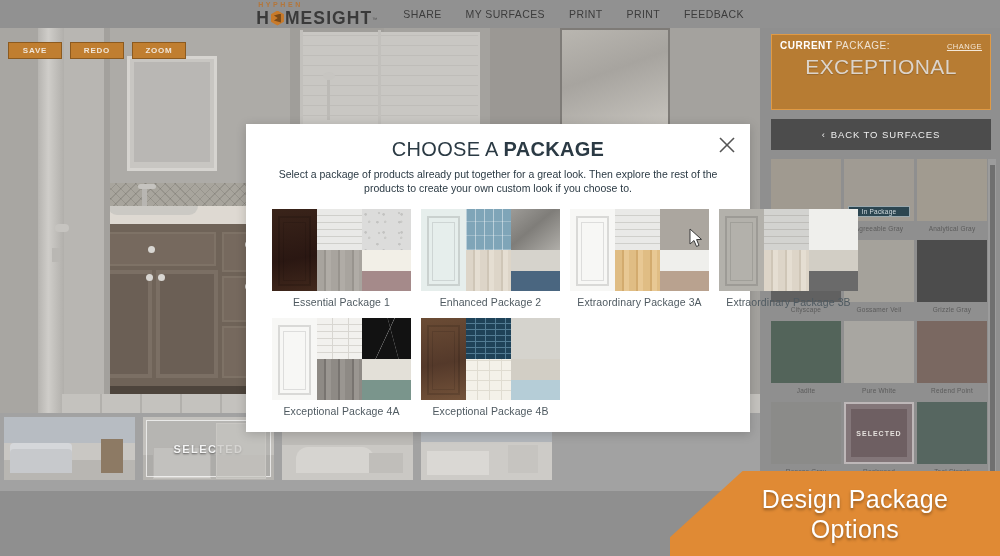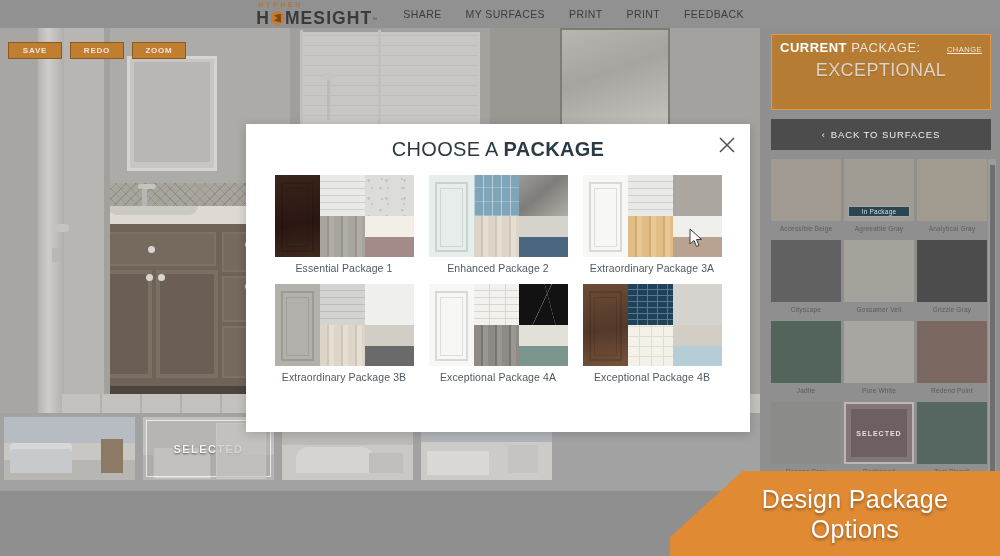--- a/index.html
+++ b/index.html
@@ -143,28 +143,28 @@
   
   .rightpanel {
     position: absolute; right: 0; top: 28px; width: 240px; height: 528px;
     background: #8f8f8f; z-index: 10;
   }
   .current-pkg {
     margin: 6px 9px 0 11px; height: 76px; background: #b77c33; border: 1px solid #e09a45;
     padding: 5px 8px 0 8px; position: relative;
   }
   .cp-row { display: flex; justify-content: space-between; align-items: baseline; }
-  .cp-label { font-size: 13px; letter-spacing: .5px; color: #efe3d3; }
+  .cp-label { font-size: 10px; letter-spacing: .5px; color: #efe3d3; }
   .cp-label b { font-weight: bold; color: #fff; }
   .cp-change {
     font-size: 7.5px; letter-spacing: .5px; color: #f4e8d8;
     text-decoration: underline; cursor: pointer;
   }
   .cp-name {
-    margin-top: 4px; text-align: center; color: #dcd4cb; font-size: 18px;
+    margin-top: 4px; text-align: center; color: #dcd4cb; font-size: 21px;
     line-height: 23px; font-weight: normal; letter-spacing: .4px;
     text-shadow: 0 1px 1px rgba(0,0,0,.18);
   }
   .back-surfaces {
     margin: 9px 9px 0 11px; height: 31px; background: #4c4c4c; color: #efefef;
     display: flex; align-items: center; justify-content: center; gap: 5px;
     font-size: 9.5px; letter-spacing: .9px; cursor: pointer;
   }
   .swatch-scroll {
     position: absolute; left: 11px; top: 131px; width: 216px; height: 390px;
@@ -206,21 +206,21 @@
   }
   .modal-title {
     text-align: center; margin-top: 14px; font-size: 20px; color: #2b3a44; letter-spacing: .3px;
   }
   .modal-title b { font-weight: bold; }
   .modal-sub {
     text-align: center; margin: 6px 32px 0 32px; font-size: 10.5px;
     color: #2b3a44; line-height: 14px;
   }
   .pkg-grid {
-    margin: 14px 26px 0 26px; display: grid; grid-template-columns: repeat(3,1fr);
+    margin: 14px 26px 0 26px; display: grid; grid-template-columns: repeat(4,1fr);
     row-gap: 10px; column-gap: 10px;
   }
   .pkg-card { cursor: pointer; }
   .pkg-tiles {
     width: 139px; height: 82px; margin: 0 auto; display: grid;
     grid-template-columns: 45px 45px 49px; grid-template-rows: 41px 41px; gap: 0;
   }
   .pt { width: 100%; height: 100%; }
   .pt.door { grid-row: 1 / span 2; position: relative; }
   .pt.door .dframe {
@@ -466,20 +466,21 @@
   <div class="modal">
     <div class="modal-close">
       <svg viewBox="0 0 20 20" width="20" height="20" aria-hidden="true">
         <line x1="3" y1="3" x2="17" y2="17" stroke="#555" stroke-width="1.6"></line>
         <line x1="17" y1="3" x2="3" y2="17" stroke="#555" stroke-width="1.6"></line>
       </svg>
     </div>
     <div class="modal-title">
       <span>CHOOSE A </span><b>PACKAGE</b>
     </div>
+    <div class="modal-sub">Select a package of products already put together for a great look. Then explore the rest of the products to create your own custom look if you choose to.</div>
     <div class="pkg-grid" id="pkg-grid">
         <div class="pkg-card">
           <div class="pkg-tiles">
             <div class="pt tex-subway-white"></div>
             <div class="pt tex-speck"></div>
             <div class="pt door tex-darkwood">
               <div class="dframe"></div>
               <div class="dframe2"></div>
             </div>
             <div class="pt tex-wood-grey"></div>

